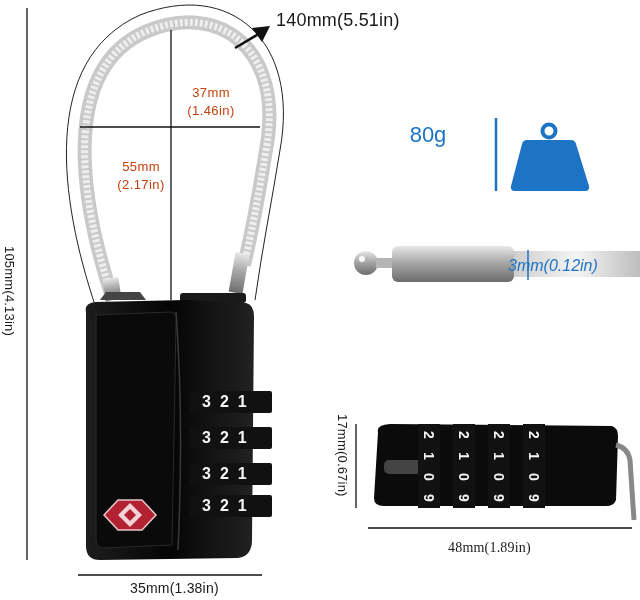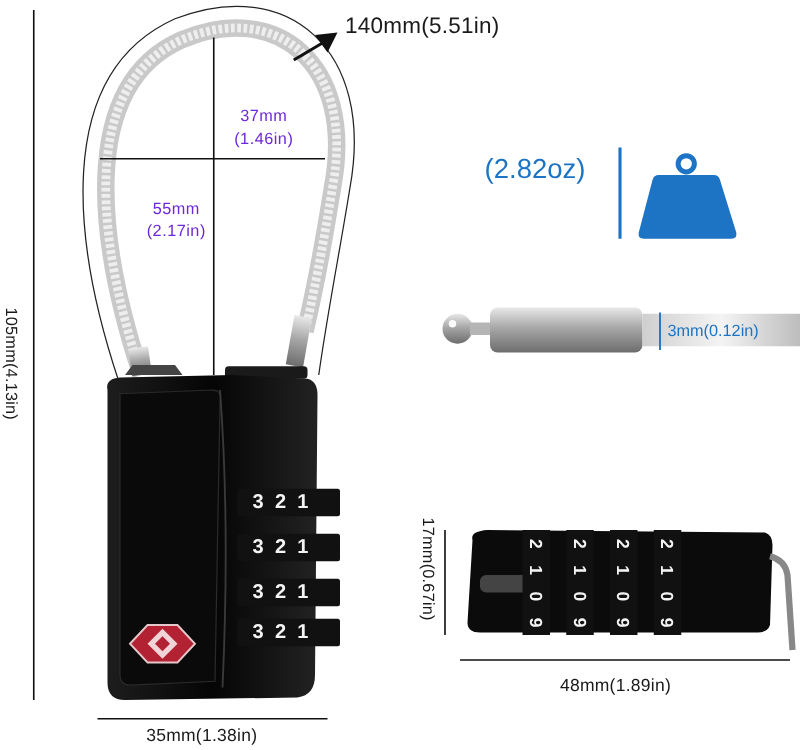--- a/index.html
+++ b/index.html
@@ -1,20 +1,20 @@
 <!DOCTYPE html>
 <html><head>
 <meta charset="utf-8">
 <style>
   html, body { margin:0; padding:0; background:#ffffff; }
   body { width:640px; height:600px; position:relative; overflow:hidden;
          font-family:"Liberation Sans", sans-serif; color:#1a1a1a; }
   .abs { position:absolute; }
   .lbl { font-size:13px; color:#1a1a1a; white-space:nowrap; letter-spacing:0.2px; }
-  .lbl2 { font-size:13px; line-height:18px; text-align:center; color:#6d28d9; letter-spacing:0.4px; }
+  .lbl2 { font-size:13px; line-height:18px; text-align:center; color:#c2410c; letter-spacing:0.4px; }
   .rot { transform-origin:left top; transform:rotate(90deg); white-space:nowrap; }
   .blue { color:#1d73c4; }
   svg { position:absolute; left:0; top:0; }
 </style>
 </head>
 <body>
 
 <svg width="640" height="600" viewBox="0 0 640 600">
   <defs>
     <linearGradient id="cableG" x1="0" x2="1">
@@ -91,31 +91,31 @@
   <div>(1.46in)</div>
 </div>
 
 <div class="abs lbl2" style="left:108px;top:158px;width:66px;">
   <div>55mm</div>
   <div>(2.17in)</div>
 </div>
 
 <div class="abs lbl rot" style="left:17px;top:246px;">105mm(4.13in)</div>
 
-<div class="abs lbl" style="left:117px;top:580px;font-size:14px;">35mm(1.38in)</div>
+<div class="abs lbl" style="left:130px;top:580px;font-size:14px;">35mm(1.38in)</div>
 
 <div class="abs blue" style="left:368px;top:120px;width:120px;text-align:center;font-size:22px;line-height:30px;">
-  <div>(2.82oz)</div>
+  <div>80g</div>
 </div>
 
-<div class="abs blue" style="left:534px;top:257px;font-size:13px;white-space:nowrap;">3mm(0.12in)</div>
+<div class="abs blue" style="left:508px;top:257px;font-size:16px;white-space:nowrap;font-style:italic;">3mm(0.12in)</div>
 
 <div class="abs lbl rot" style="left:350px;top:414px;font-size:13px;">17mm(0.67in)</div>
 
-<div class="abs lbl" style="left:448px;top:540px;font-size:14px;">48mm(1.89in)</div>
+<div class="abs lbl" style="left:448px;top:540px;font-size:14px;font-family:Liberation Serif, serif;">48mm(1.89in)</div>
 
 <div class="abs" style="left:190px;top:391px;">
   <div style="position:absolute;top:0;width:70px;height:22px;background:#111;border-radius:2px;color:#f4f4f4;font-weight:bold;font-size:16px;display:flex;gap:9px;padding-left:12px;align-items:center;">
     <span>3</span>
       <span>2</span>
       <span>1</span>
   </div>
   <div style="position:absolute;top:36px;width:70px;height:22px;background:#111;border-radius:2px;color:#f4f4f4;font-weight:bold;font-size:16px;display:flex;gap:9px;padding-left:12px;align-items:center;">
     <span>3</span>
       <span>2</span>

